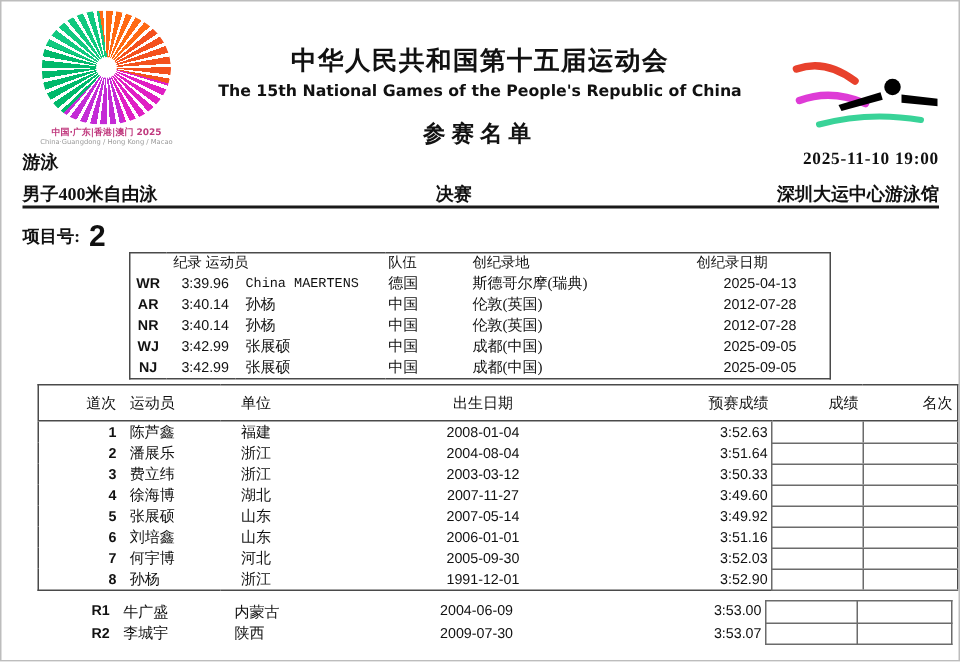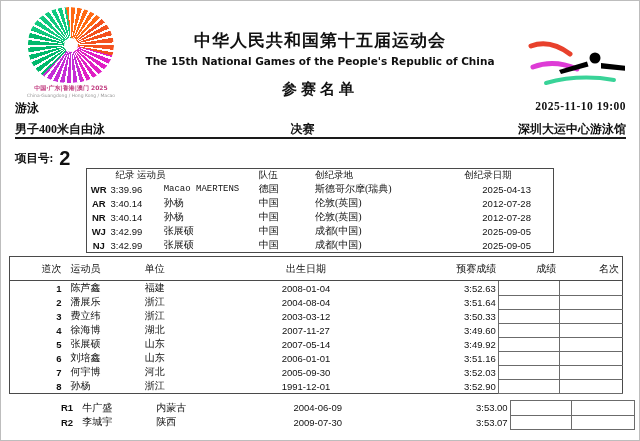--- a/index.html
+++ b/index.html
@@ -47,32 +47,32 @@
   .eventno-num { font-family:"Liberation Sans","DejaVu Sans",sans-serif; font-weight:bold;
     font-size:20px; margin-left:6px; vertical-align:-3px; }
   
   table { border-collapse:collapse; table-layout:fixed; }
   .records { position:absolute; left:85px; top:167px; width:468px;
     border:1px solid #4a4a4a; font-size:10px; }
   .records td { height:13px; padding:0; white-space:nowrap; overflow:hidden; }
   .records .hdr td { font-size:9.5px; }
   .rec-code { font-family:"Liberation Sans","DejaVu Sans",sans-serif; font-weight:bold;
     text-align:center; font-size:9.5px; }
-  .rec-time { font-family:"Liberation Sans","DejaVu Sans",sans-serif; text-align:left;
+  .rec-time { font-family:"Liberation Sans","DejaVu Sans",sans-serif; text-align:right;
     padding-right:4px !important; font-size:9.5px; }
   .rec-ath  { padding-left:7px !important; }
   .rec-ath.lat { font-family:"Liberation Mono","DejaVu Sans Mono",monospace; font-size:9px; }
   .rec-team { padding-left:2px !important; }
   .rec-place{ padding-left:3px !important; }
   .rec-date { font-family:"Liberation Sans","DejaVu Sans",sans-serif; text-align:center;
     padding-right:4px !important; font-size:9.5px; }
   .records .hdr .h-ra { padding-left:5px; }
   .records .hdr .h-date { text-align:left; padding-right:4px; }
   
-  .entries { position:absolute; left:8px; top:255px; width:614px;
+  .entries { position:absolute; left:24px; top:255px; width:614px;
     border:1px solid #4a4a4a; font-size:10px; }
   .entries td { padding:0; white-space:nowrap; overflow:hidden; }
   .entries .hdr td { height:23px; border-bottom:1px solid #4a4a4a; vertical-align:middle; }
   .entries .brow td { height:12.8px; }
   .c-lane { text-align:right; padding-right:2px !important;
     font-family:"Liberation Sans","DejaVu Sans",sans-serif; font-weight:bold; font-size:9.5px; }
   td.h-lane { font-family:"Liberation Serif","DejaVu Serif",serif; font-weight:normal; font-size:10px;
     text-align:right; }
   .c-ath { padding-left:7px !important; }
   .c-unit { padding-left:14px !important; }
@@ -149,21 +149,21 @@
         <tr class="hdr">
       <td></td>
       <td colspan="2" class="h-ra">纪录 运动员</td>
       <td class="rec-team">队伍</td>
       <td class="rec-place">创纪录地</td>
       <td class="h-date">创纪录日期</td>
     </tr>
     <tr>
       <td class="rec-code">WR</td>
       <td class="rec-time">3:39.96</td>
-      <td class="rec-ath lat">Macao MAERTENS</td>
+      <td class="rec-ath lat">China MAERTENS</td>
       <td class="rec-team">德国</td>
       <td class="rec-place">斯德哥尔摩(瑞典)</td>
       <td class="rec-date">2025-04-13</td>
     </tr>
     <tr>
       <td class="rec-code">AR</td>
       <td class="rec-time">3:40.14</td>
       <td class="rec-ath">孙杨</td>
       <td class="rec-team">中国</td>
       <td class="rec-place">伦敦(英国)</td>

